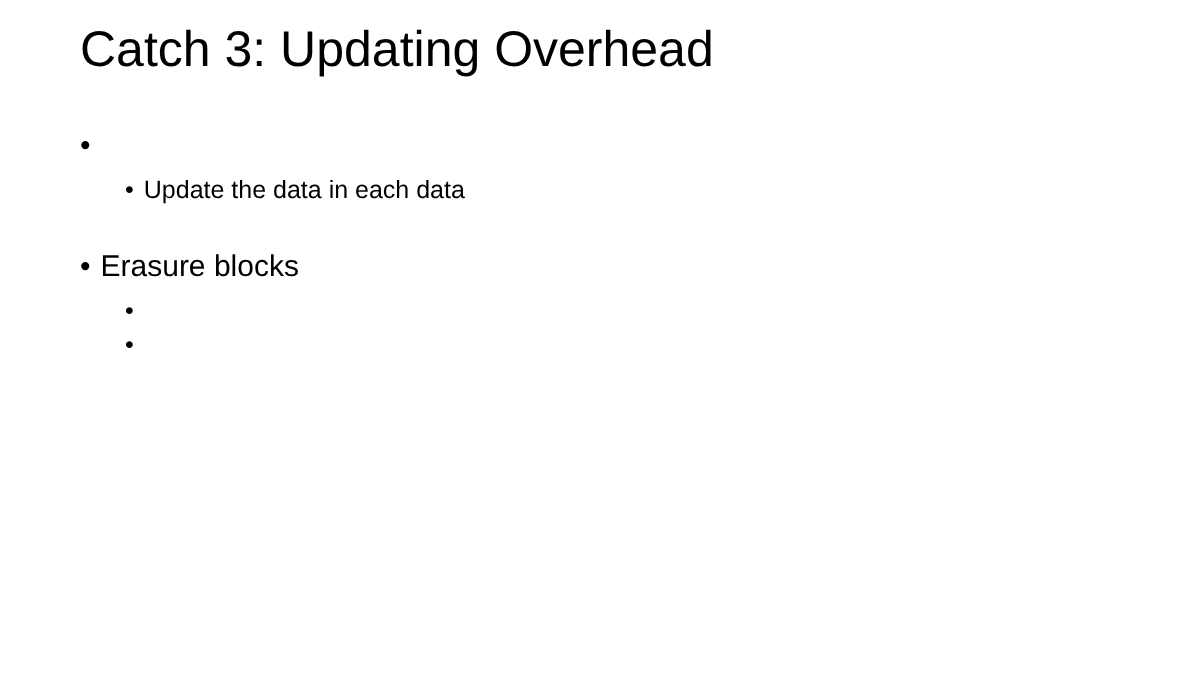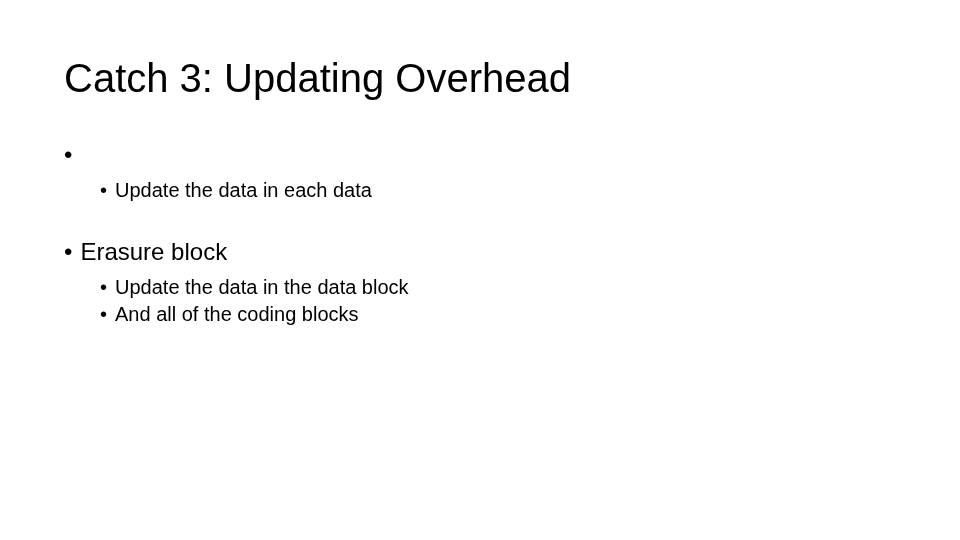--- a/index.html
+++ b/index.html
@@ -1,17 +1,17 @@
 <!DOCTYPE html>
 <html><head>
 <meta charset="utf-8">
 <style>
   * { margin: 0; padding: 0; box-sizing: border-box; }
   html, body { width: 960px; height: 540px; background: #fff; font-family: Arial, Helvetica, sans-serif; color: #000; }
-  .slide { padding: 56px 64px; }
+  .slide { padding: 18px 64px; }
   .title { font-size: 40px; font-weight: 400; margin-bottom: 40px; }
   .top-list { list-style: none; }
   .top-item { font-size: 24px; margin-bottom: 36px; }
   .top-item:last-child { margin-bottom: 0; }
   .top-line { display: flex; align-items: baseline; }
   .bullet { margin-right: 8px; }
   .sub-list { list-style: none; margin-top: 10px; padding-left: 36px; }
   .sub-item { font-size: 20px; margin-bottom: 4px; }
   .sub-line { display: flex; align-items: baseline; }
   .sub-bullet { margin-right: 8px; }
@@ -34,32 +34,30 @@
             <span class="sub-bullet">•</span>
             <span>Update the data in each data</span>
           </div>
         </li>
       </ul>
     </li>
 
     <li class="top-item">
       <div class="top-line">
         <span class="bullet">•</span>
-        <span>Erasure block</span>
+        <span>Erasure blocks</span>
       </div>
       <ul class="sub-list">
         <li class="sub-item">
           <div class="sub-line">
             <span class="sub-bullet">•</span>
-            <span>Update the data in the data block</span>
           </div>
         </li>
         <li class="sub-item">
           <div class="sub-line">
             <span class="sub-bullet">•</span>
-            <span>And all of the coding blocks</span>
           </div>
         </li>
       </ul>
     </li>
 
   </ul>
 </div>
 
 </body></html>

